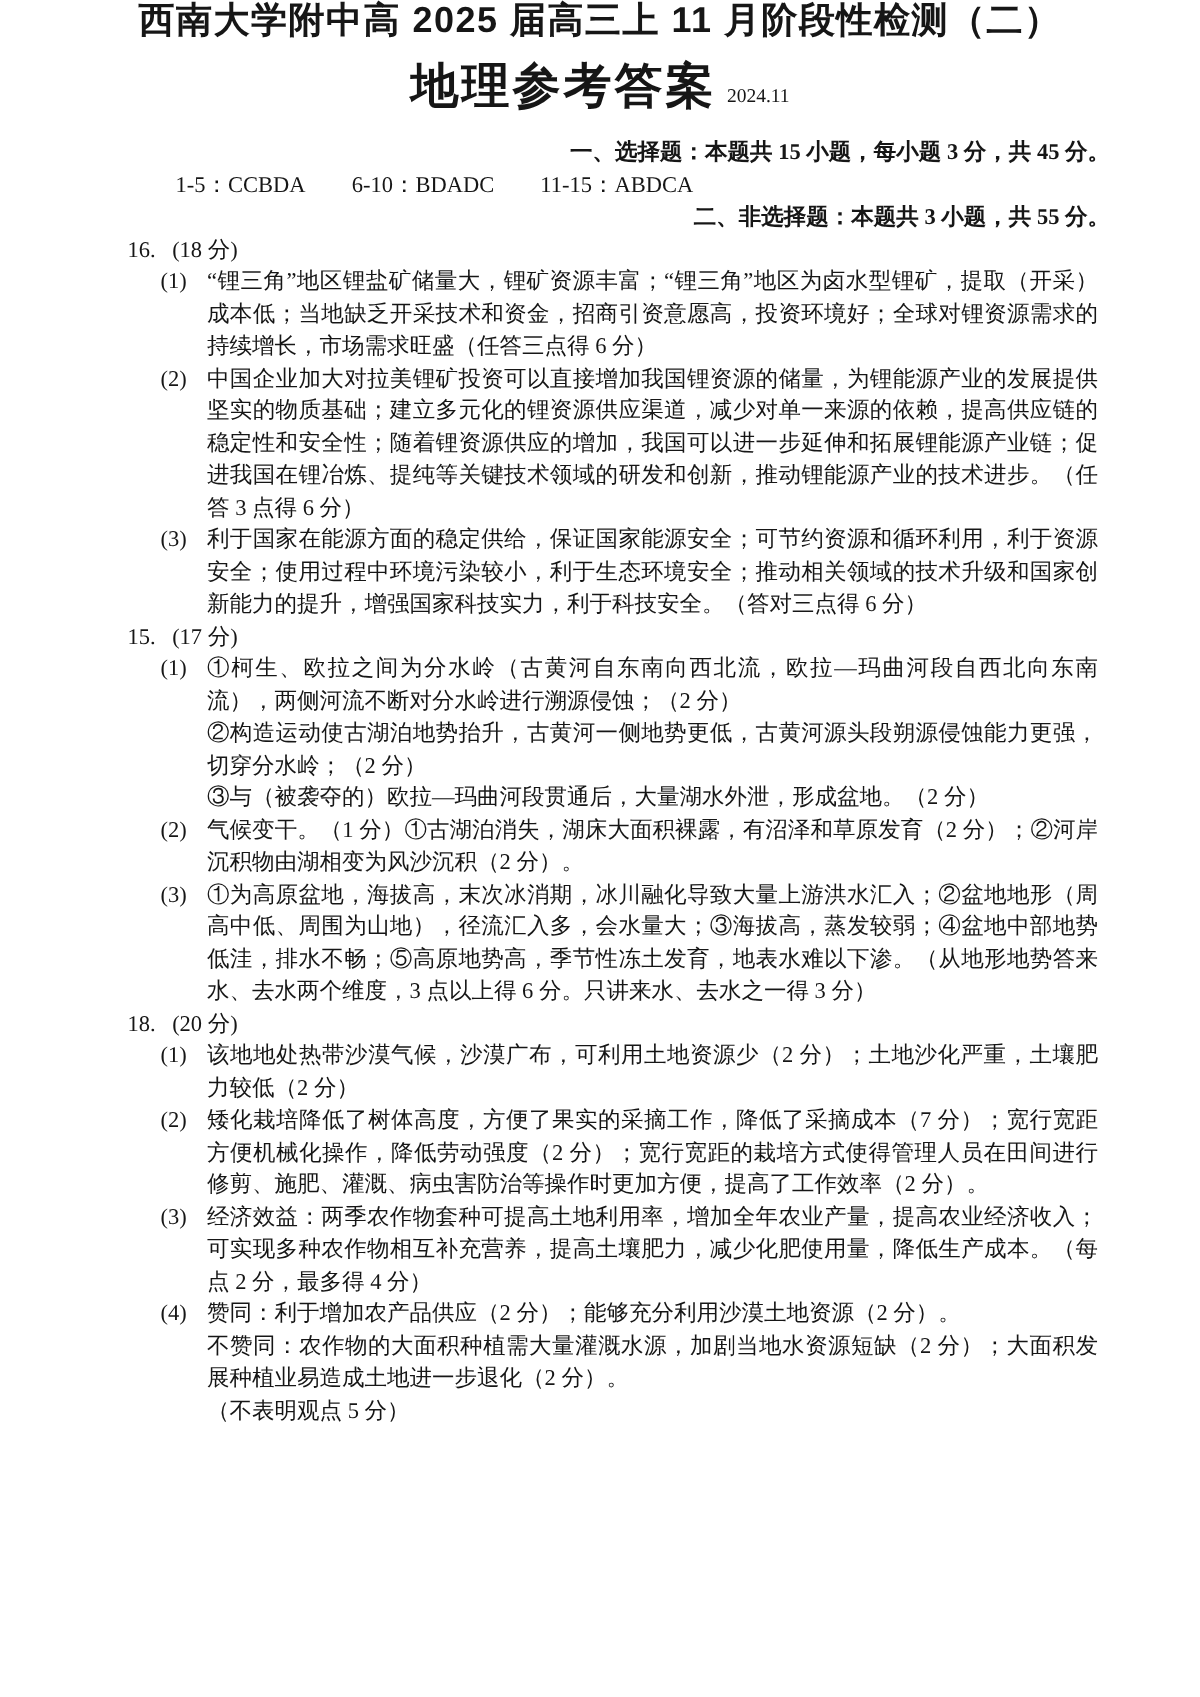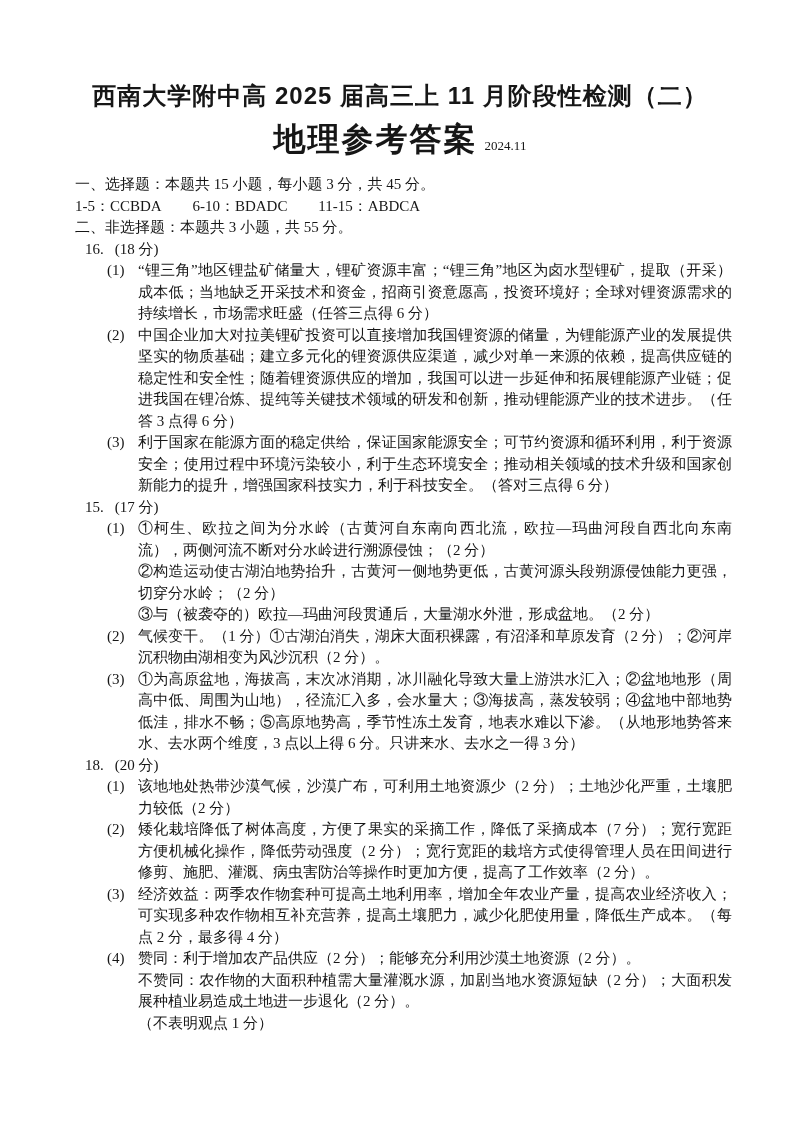--- a/index.html
+++ b/index.html
@@ -7,21 +7,20 @@
     width: 800px; height: 1131px;
     background: #ffffff;
     color: #161616;
     font-family: "Liberation Serif", "DejaVu Serif", serif;
     overflow: hidden;
   }
   .page { width: 800px; height: 1131px; position: relative; }
 
   .title {
     margin: 0;
-    padding-top: 82px;
     text-align: center;
     font-family: "Liberation Sans", "DejaVu Sans", sans-serif;
     font-weight: 700;
     font-size: 24px;
     line-height: 28px;
     letter-spacing: 1px;
   }
   .subtitle-row {
     margin-top: 13px;
     text-align: center;
@@ -42,23 +41,24 @@
 
   .content {
     margin-top: 12px;
     font-size: 15px;
     line-height: 21.5px;
   }
 
   .section-heading {
     margin-left: 75px;
     margin-right: 60px;
-    font-weight: 400;
+    font-weight: 700;
+    text-align: right;
   }
-  .answers-line { margin-left: 75px; }
+  .answers-line { margin-left: 117px; }
   .ans-group { margin-right: 27px; }
 
   .q-header { margin-left: 85px; }
   .q-num { display: inline-block; min-width: 26px; }
 
   .item {
     display: flex;
     margin-left: 107px;
     margin-right: 68px;
   }
@@ -166,19 +166,19 @@
         <span class="marker">(3)</span>
         <div class="paras">
           <p>经济效益：两季农作物套种可提高土地利用率，增加全年农业产量，提高农业经济收入；可实现多种农作物相互补充营养，提高土壤肥力，减少化肥使用量，降低生产成本。（每点 2 分，最多得 4 分）</p>
         </div>
       </div>
       <div class="item">
         <span class="marker">(4)</span>
         <div class="paras">
           <p>赞同：利于增加农产品供应（2 分）；能够充分利用沙漠土地资源（2 分）。</p>
           <p>不赞同：农作物的大面积种植需大量灌溉水源，加剧当地水资源短缺（2 分）；大面积发展种植业易造成土地进一步退化（2 分）。</p>
-          <p>（不表明观点 1 分）</p>
+          <p>（不表明观点 5 分）</p>
         </div>
       </div>
     </section>
 
   </div>
 </div>
 
 </body></html>

